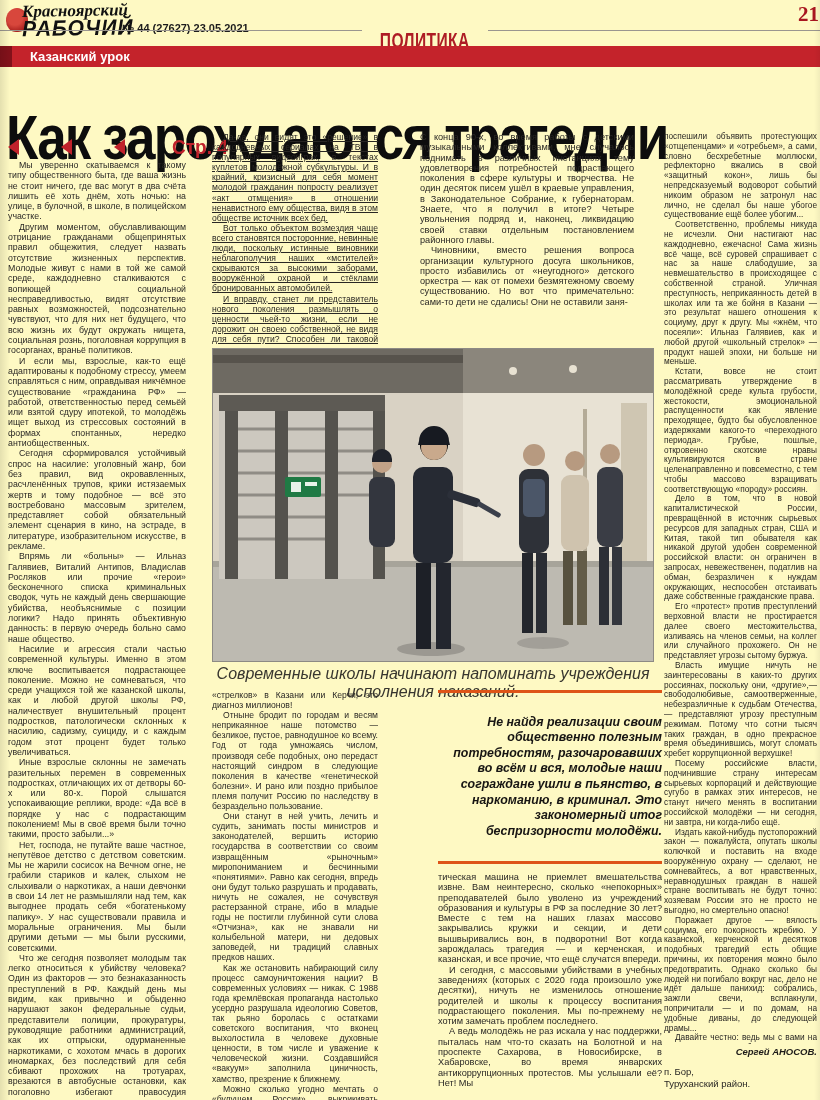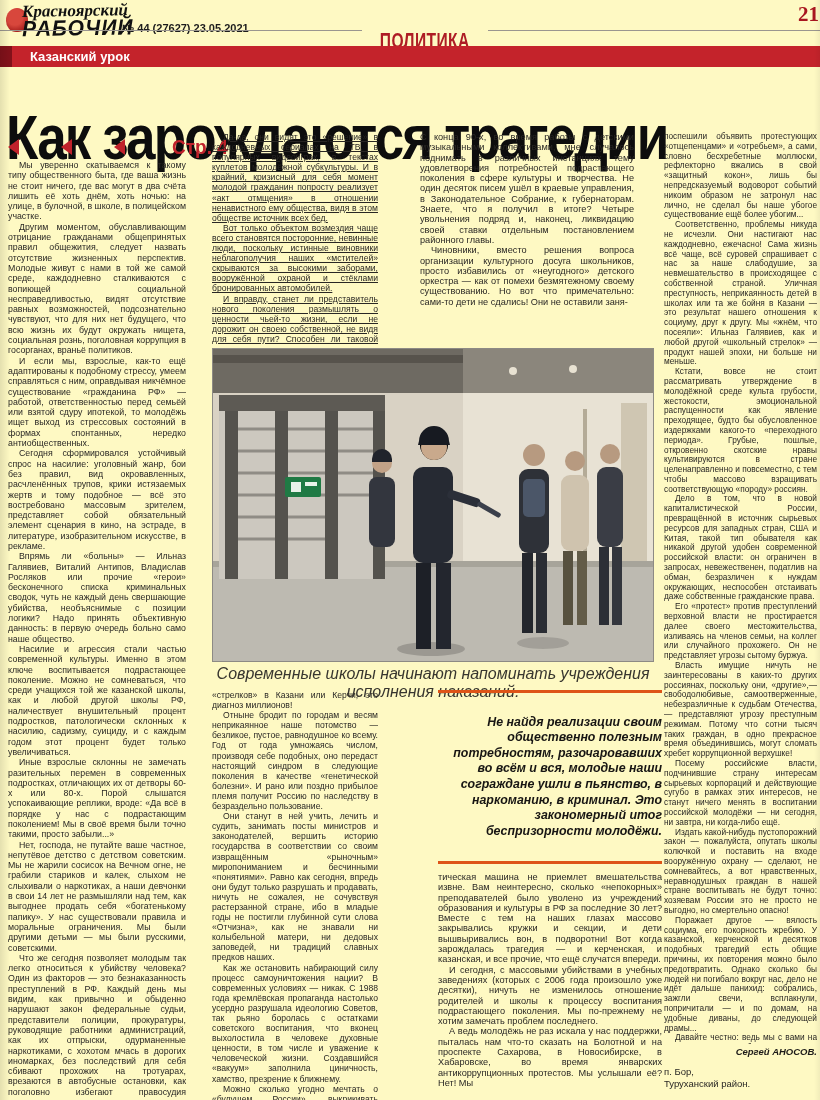--- a/index.html
+++ b/index.html
@@ -142,21 +142,21 @@
   <div id="col2-bottom" class="colblock c-col2 first-flush">
       <p>«стрелков» в Казани или Керчи, это диагноз миллионов!</p>
       <p>Отныне бродит по городам и весям неприкаянное наше потомство — безликое, пустое, равнодушное ко всему. Год от года умножаясь числом, производя себе подобных, оно передаст настоящий синдром в следующие поколения в качестве «генетической болезни». И рано или поздно прибылое племя получит Россию по наследству в безраздельно пользование.</p>
       <p>Они станут в ней учить, лечить и судить, занимать посты министров и законодателей, вершить историю государства в соответствии со своим извращённым «рыночным» миропониманием и бесчинными «понятиями». Равно как сегодня, впредь они будут только разрушать и продавать, ничуть не сожалея, не сочувствуя растерзанной стране, ибо в младые годы не постигли глубинной сути слова «Отчизна», как не знавали ни колыбельной матери, ни дедовых заповедей, ни традиций славных предков наших.</p>
       <p>Как же остановить набирающий силу процесс самоуничтожения нации? В современных условиях — никак. С 1988 года кремлёвская пропаганда настолько усердно разрушала идеологию Советов, так рьяно боролась с остатками советского воспитания, что вконец выхолостила в человеке духовные ценности, в том числе и уважение к человеческой жизни. Создавшийся «вакуум» заполнила циничность, хамство, презрение к ближнему.</p>
       <p>Можно сколько угодно мечтать о «будущем России», выкрикивать красивые лозунги и махать флажками, но это не заменит должной работы с подрастающим поколением в семье, в школе, во внешкольных учреждениях. И если даже завтра мы с вами направим все силы на исправление ситуации (а мы определённо это-</p>
     </div>
 
   <div id="col3-bottom" class="colblock c-col3 first-flush">
       <p>тическая машина не приемлет вмешательства извне. Вам неинтересно, сколько «непокорных» преподавателей было уволено из учреждений образования и культуры в РФ за последние 30 лет? Вместе с тем на наших глазах массово закрывались кружки и секции, и дети вышвыривались вон, в подворотни! Вот когда зарождалась трагедия — и керченская, и казанская, и все прочие, что ещё случатся впереди.</p>
-      <p>И сегодня, с массовыми убийствами в учебных заведениях (которых с 2006 года произошло уже десятки), ничуть не изменилось отношение родителей и школы к процессу воспитания подрастающего поколения. Мы по-прежнему не хотим замечать проблем последнего.</p>
+      <p>И сегодня, с массовыми убийствами в учебных заведениях (которых с 2020 года произошло уже десятки), ничуть не изменилось отношение родителей и школы к процессу воспитания подрастающего поколения. Мы по-прежнему не хотим замечать проблем последнего.</p>
       <p>А ведь молодёжь не раз искала у нас поддержки, пыталась нам что-то сказать на Болотной и на проспекте Сахарова, в Новосибирске, в Хабаровске, во время январских антикоррупционных протестов. Мы услышали её? Нет! Мы</p>
     </div>
 
   <div id="col4" class="colblock c-col4 first-flush">
       <p>поспешили объявить протестующих «отщепенцами» и «отребьем», а сами, словно бесхребетные моллюски, рефлекторно вжались в свой «защитный кокон», лишь бы непредсказуемый водоворот событий никоим образом не затронул нас лично, не сделал бы наше убогое существование ещё более убогим...</p>
       <p>Соответственно, проблемы никуда не исчезли. Они настигают нас каждодневно, ежечасно! Сама жизнь всё чаще, всё суровей спрашивает с нас за наше слабодушие, за невмешательство в происходящее с собственной страной. Уличная преступность, неприкаянность детей в школах или та же бойня в Казани — это результат нашего отношения к социуму, друг к другу. Мы «жнём, что посеяли»: Ильназ Галявиев, как и любой другой «школьный стрелок» — продукт нашей эпохи, ни больше ни меньше.</p>
       <p>Кстати, вовсе не стоит рассматривать утверждение в молодёжной среде культа грубости, жестокости, эмоциональной распущенности как явление преходящее, будто бы обусловленное издержками какого-то «переходного периода». Грубые, пошлые, откровенно скотские нравы культивируются в стране целенаправленно и повсеместно, с тем чтобы массово взращивать соответствующую «породу» россиян.</p>
       <p>Дело в том, что в новой капиталистической России, превращённой в источник сырьевых ресурсов для западных стран, США и Китая, такой тип обывателя как никакой другой удобен современной российской власти: он ограничен в запросах, невежественен, податлив на обман, безразличен к нуждам окружающих, неспособен отстаивать даже собственные гражданские права.</p>
       <p>Его «протест» против преступлений верховной власти не простирается далее своего местожительства, изливаясь на членов семьи, на коллег или случайного прохожего. Он не представляет угрозы сытому буржуа.</p>
       <p>Власть имущие ничуть не заинтересованы в каких-то других россиянах, поскольку они, «другие»,— свободолюбивые, самоотверженные, небезразличные к судьбам Отечества,— представляют угрозу преступным режимам. Потому что сотни тысяч таких граждан, в одно прекрасное время объединившись, могут сломать хребет коррупционной верхушке!</p>

